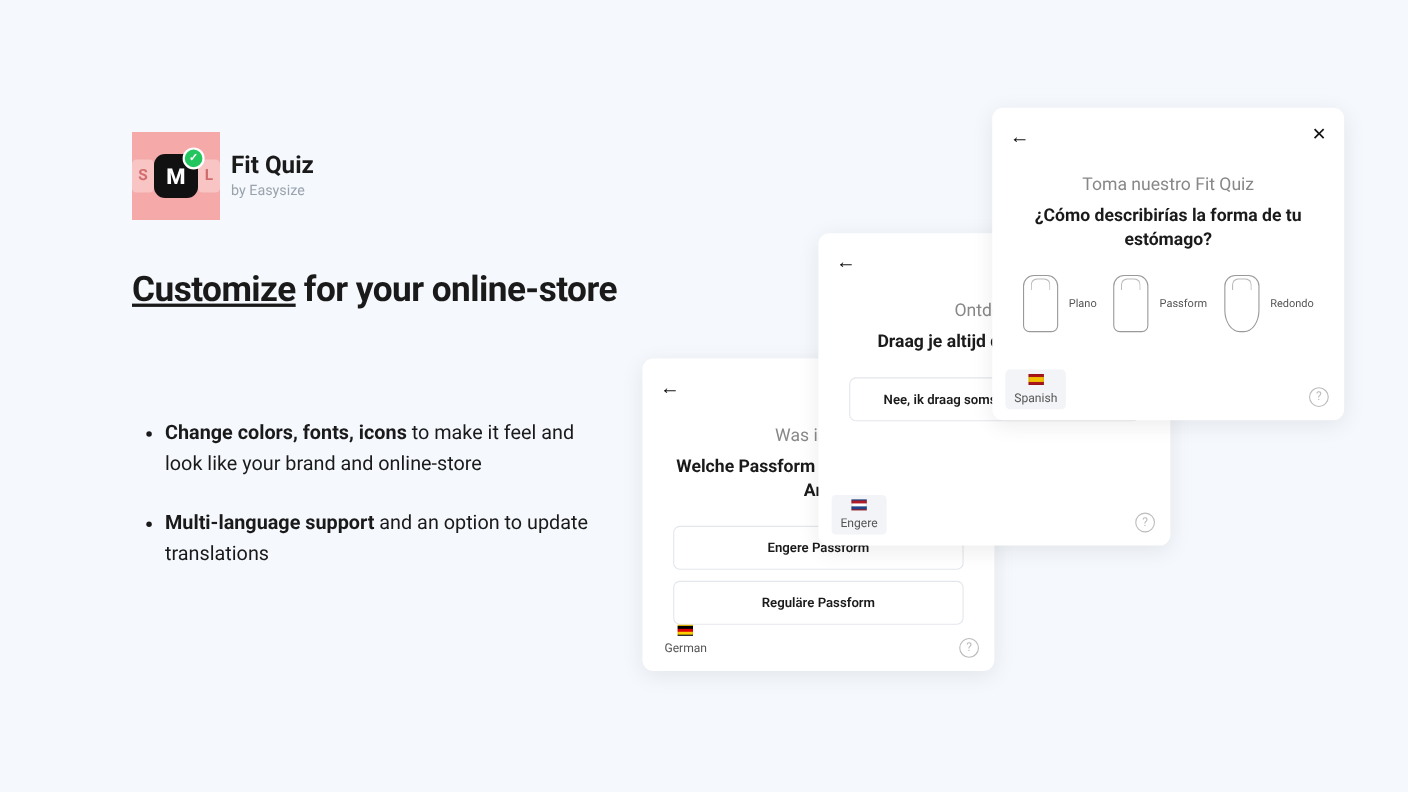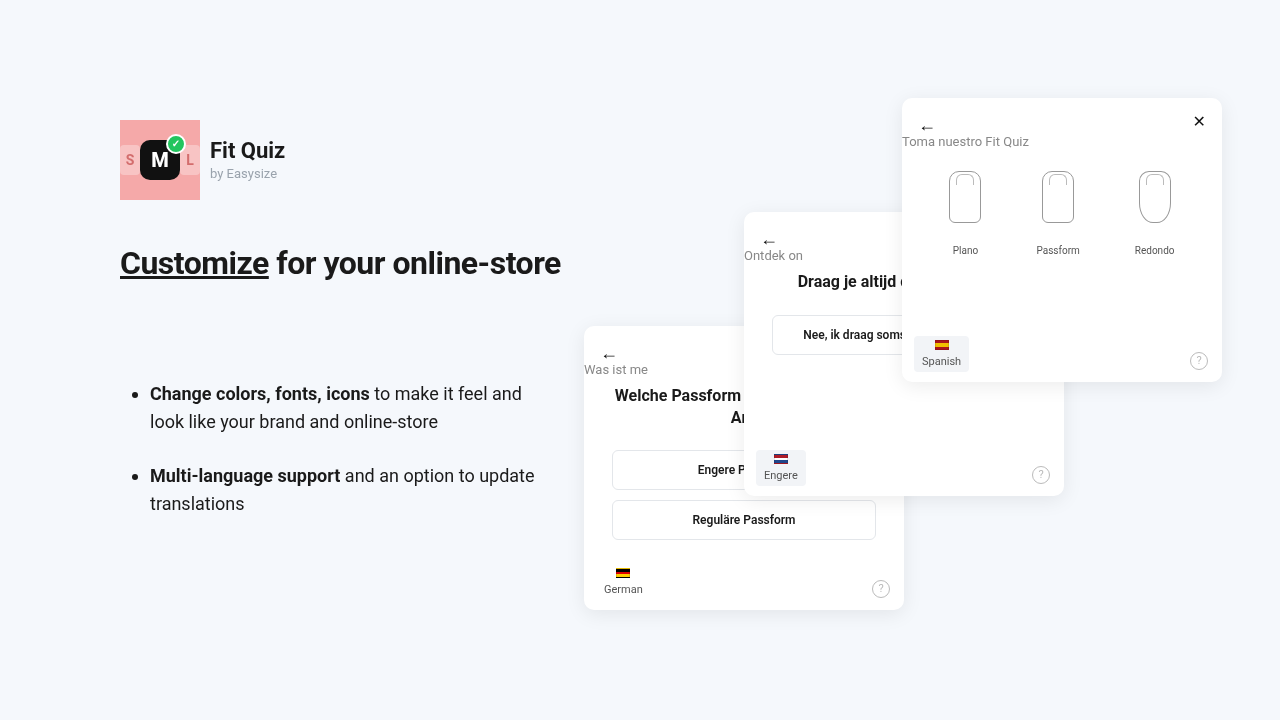--- a/index.html
+++ b/index.html
@@ -154,23 +154,24 @@
     gap: 5px;
     flex-direction: column;
   }
   .card .lang.pill { background: #f2f4f7; }
   .flag { width: 12px; height: 8px; display: inline-block; border: 1px solid rgba(0,0,0,0.1); }
   .flag.de { background: linear-gradient(#000 33%, #dd0000 33% 66%, #ffce00 66%); }
   .flag.nl { background: linear-gradient(#ae1c28 33%, #fff 33% 66%, #21468b 66%); }
   .flag.es { background: linear-gradient(#aa151b 25%, #f1bf00 25% 75%, #aa151b 75%); }
 
   .card .kicker {
-    font-size: 13px;
+    text-align: center;
+    font-size: 16px;
     color: #888;
-    margin-top: 36px;
+    margin-top: 60px;
   }
   .card .question {
     text-align: center;
     font-size: 16px;
     font-weight: 700;
     margin: 8px 30px 0;
     line-height: 1.35;
   }
   .option-list {
     margin: 22px 28px 0;
@@ -194,23 +195,23 @@
   .card.es { left: 902px; top: 98px;  width: 320px; height: 284px; z-index: 3; }
 
   
   .shapes {
     display: flex;
     justify-content: space-around;
     margin: 22px 20px 0;
   }
   .shape {
     display: flex;
-    flex-direction: column;
-    align-items: center;
-    gap: 22px;
+    flex-direction: row;
+    align-items: center;
+    gap: 10px;
     font-size: 10px;
     color: #555;
     cursor: pointer;
   }
   .torso {
     width: 30px;
     height: 50px;
     border: 1px solid #999;
     border-radius: 10px 10px 6px 6px;
     position: relative;
@@ -284,20 +285,21 @@
     <span class="flag nl"></span>
     <span>Engere</span>
   </div>
   <div class="help">?</div>
 </div>
 
 <div class="card es">
   <div class="back">←</div>
   <div class="close">✕</div>
   <div class="kicker">Toma nuestro Fit Quiz</div>
+  <div class="question">¿Cómo describirías la forma de tu estómago?</div>
   <div class="shapes">
     <div class="shape">
       <div class="torso"></div>
       <span>Plano</span>
     </div>
     <div class="shape">
       <div class="torso"></div>
       <span>Passform</span>
     </div>
     <div class="shape">

